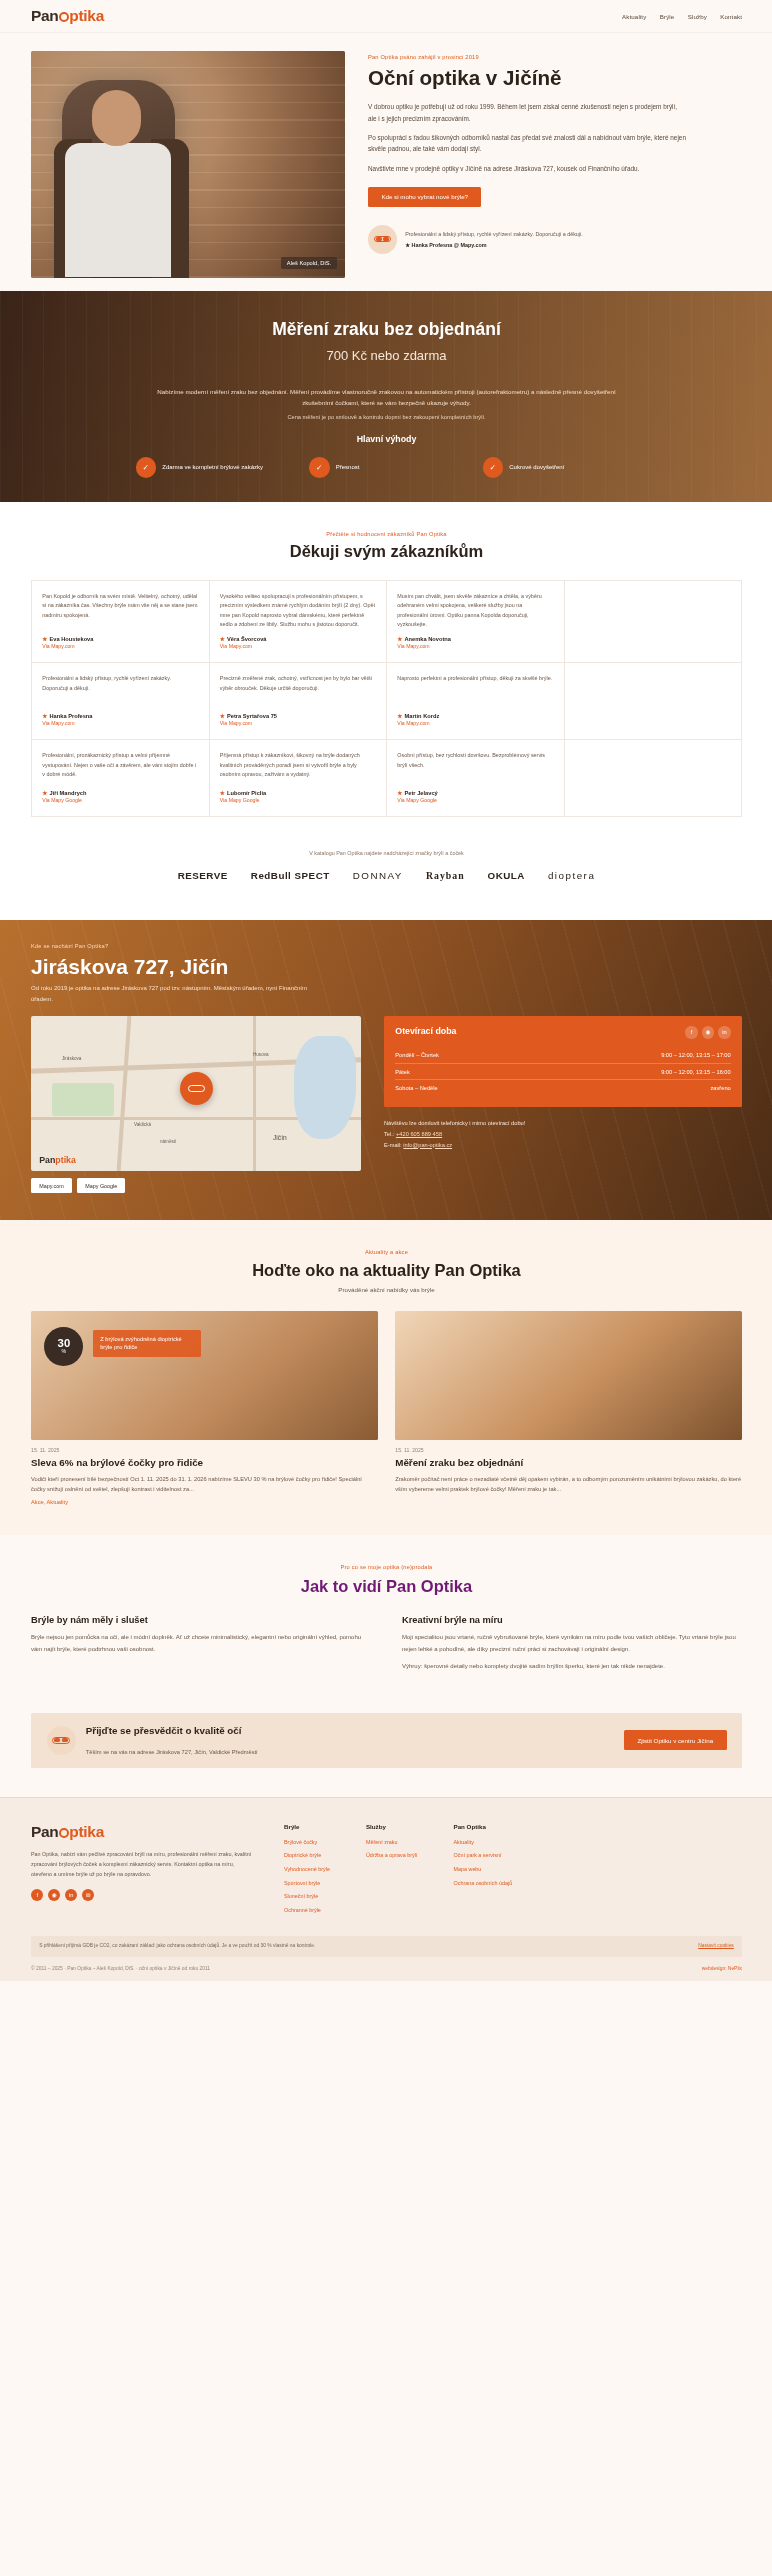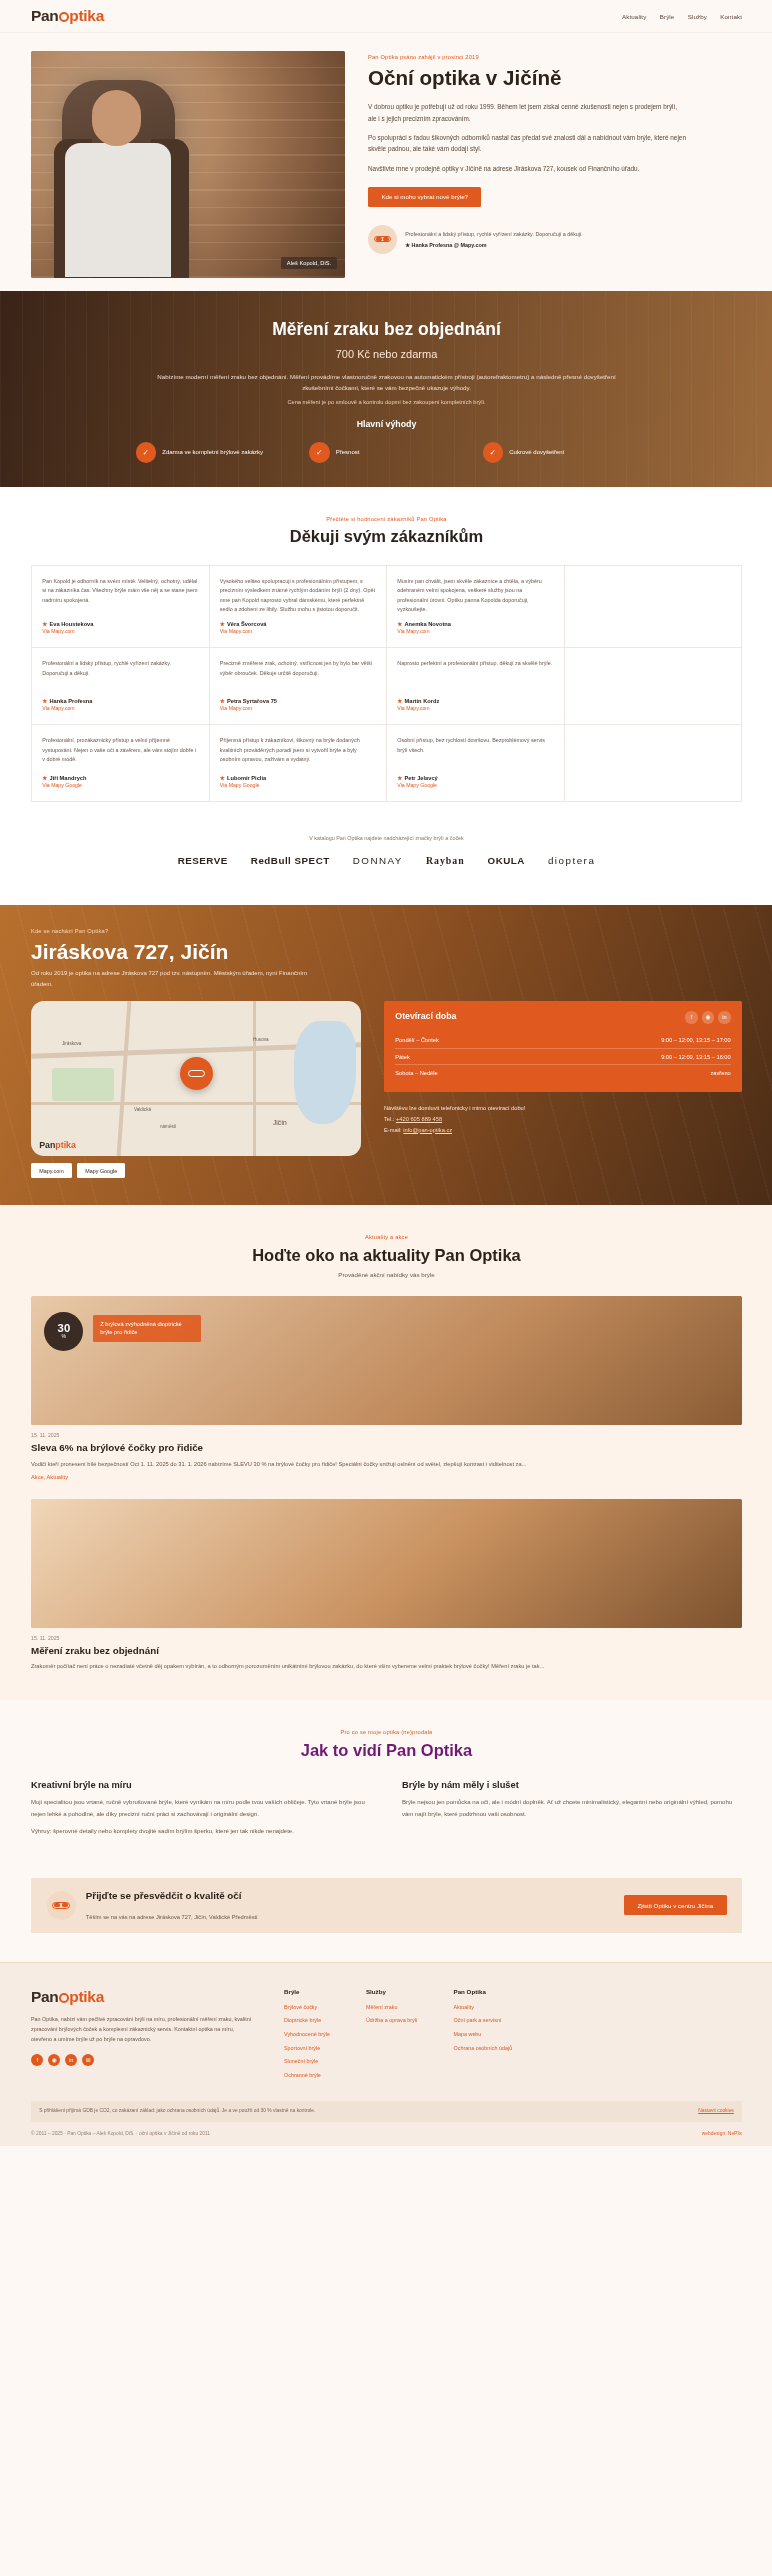--- a/index.html
+++ b/index.html
@@ -181,21 +181,21 @@
     padding: 28px 31px 24px 31px;
     overflow: hidden;
   }
   .band-mereni:before {
     content: "";
     position: absolute; inset: 0;
     background: repeating-linear-gradient(90deg, rgba(255,255,255,0.035) 0 1px, transparent 1px 21.6px);
   }
   .band-inner { position: relative; text-align: center; }
   .band-mereni h2 { font-size: 17.5px; margin-bottom: 8.2px; }
-  .band-price { font-size: 11px; margin-bottom: 11px; color: #f7e6d6; }
+  .band-price { font-size: 13px; margin-bottom: 23px; color: #f7e6d6; }
   .band-mereni p.band-sub {
     font-size: 6.2px; line-height: 1.8;
     max-width: 464px; margin: 0 auto 5.2px auto; color: #f1ded0;
   }
   .band-note { font-size: 5.7px; color: #e9d3bf; margin-bottom: 14.4px; }
   .band-advantages-title { font-size: 8.8px; font-weight: bold; margin-bottom: 13.4px; }
   .adv-row { display: flex; justify-content: center; gap: 18.5px; }
   .adv {
     display: flex; align-items: center; gap: 6.2px;
     width: 155px; text-align: left;
@@ -260,21 +260,21 @@
   }
   .contact-inner { position: relative; }
   .band-contact .eyebrow { color: #ffd9bd; }
   .band-contact h2 { font-size: 21px; margin-bottom: 4.1px; }
   .band-contact .addr-sub { font-size: 6px; line-height: 1.8; color: #f5e2d2; max-width: 289px; margin-bottom: 11.3px; }
   .contact-cols { display: flex; gap: 23px; align-items: flex-start; }
   .map-col { width: 330px; flex-shrink: 0; }
   .map-box {
     width: 330px; height: 155px;
     background: #efe6da;
-    border-radius: 13px;
+    border-radius: 2px;
     position: relative;
     overflow: hidden;
   }
   .map-box .road {
     position: absolute; background: #d8c7b2;
   }
   .map-box .road.h1 { left:0; top:47px; width:100%; height:4.6px; transform: rotate(-2deg); }
   .map-box .road.h2 { left:0; top:101px; width:100%; height:3.6px; }
   .map-box .road.v1 { left:91px; top:0; width:4.1px; height:100%; transform: rotate(4deg); }
   .map-box .road.v2 { left:222px; top:0; width:3.1px; height:100%; }
@@ -332,21 +332,21 @@
   }
   .hours-row:last-child { border-bottom: none; }
   .contact-extra { margin-top: 11.3px; font-size: 5.7px; line-height: 1.9; color: #f7e7da; }
   .contact-extra a { color: #ffd9bd; text-decoration: underline; }
 
   
   .news { background: #fdf3ea; padding: 29px 31px 29px 31px; text-align: center; }
   .news .eyebrow { color: #e05a1f; }
   .news h2 { font-size: 16.5px; margin-bottom: 5.2px; color: #2e231c; }
   .news-sub { font-size: 6.2px; color: #6b5648; margin-bottom: 18.5px; }
-  .news-grid { display: flex; gap: 17.5px; text-align: left; flex-direction: column; }
+  .news-grid { display: flex; gap: 17.5px; text-align: left; }
   .news-card { flex: 1; }
   .news-img {
     width: 100%; height: 129px; border-radius: 1.5px; position: relative; overflow: hidden;
   }
   .news-img.a { background: linear-gradient(140deg,#e8c9a8,#c08a5c 60%,#8a5c34); }
   .news-img.b { background: linear-gradient(140deg,#f0d6b8,#c9915f 55%,#7d522e); }
   .news-img .badge-circle {
     position: absolute; left: 13.4px; top: 15.5px;
     width: 39px; height: 39px; border-radius: 50%;
     background: #3a2c24; color: #fff;
@@ -648,27 +648,27 @@
       <p>Zrakoměr počítač není práce o nezadiaté včetně děj opakem vybírán, a to odborným porozuměním unikátními brýlovou zakázku, do které vším vybereme velmi praktek brýlové čočky! Měření zraku je tak...</p>
     </article>
   </div>
 </section>
 
 <section class="about">
   <div class="eyebrow">Pro co se moje optika (ne)prodala</div>
   <h2>Jak to vidí Pan Optika</h2>
   <div class="about-cols">
     <div class="about-col">
+      <h3>Brýle by nám měly i slušet</h3>
+      <p>Brýle nejsou jen pomůcka na oči, ale i módní doplněk. Ať už chcete minimalistický, elegantní nebo originální výhled, pomohu vám najít brýle, které podtrhnou vaši osobnost.</p>
+    </div>
+    <div class="about-col">
       <h3>Kreativní brýle na míru</h3>
       <p>Moji specialitou jsou vrtané, ručně vybrušované brýle, které vynikám na míru podle tvou vaších obličeje. Tyto vrtané brýle jsou nejen lehké a pohodlné, ale díky precizní ruční práci si zachovávají i originální design.</p>
       <p>Výhruy: šperovné detaily nebo komplety dvojité sadím brýlím šperku, které jen tak nikde nenajdete.</p>
-    </div>
-    <div class="about-col">
-      <h3>Brýle by nám měly i slušet</h3>
-      <p>Brýle nejsou jen pomůcka na oči, ale i módní doplněk. Ať už chcete minimalistický, elegantní nebo originální výhled, pomohu vám najít brýle, které podtrhnou vaši osobnost.</p>
     </div>
   </div>
 </section>
 
 <div class="cta-strip">
   <div class="avatar-circle">
       <div class="glasses"></div>
     </div>
   <div class="cta-text">
     <h3>Přijďte se přesvědčit o kvalitě očí</h3>

